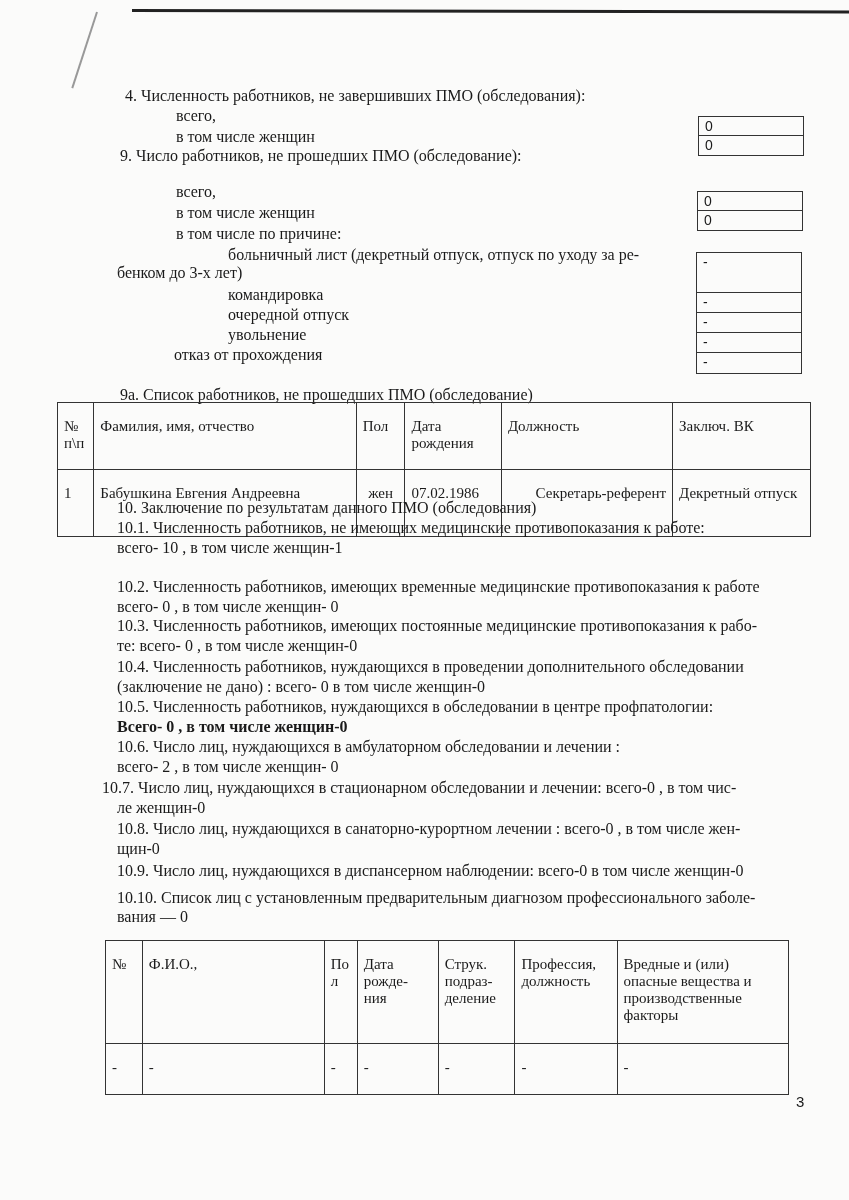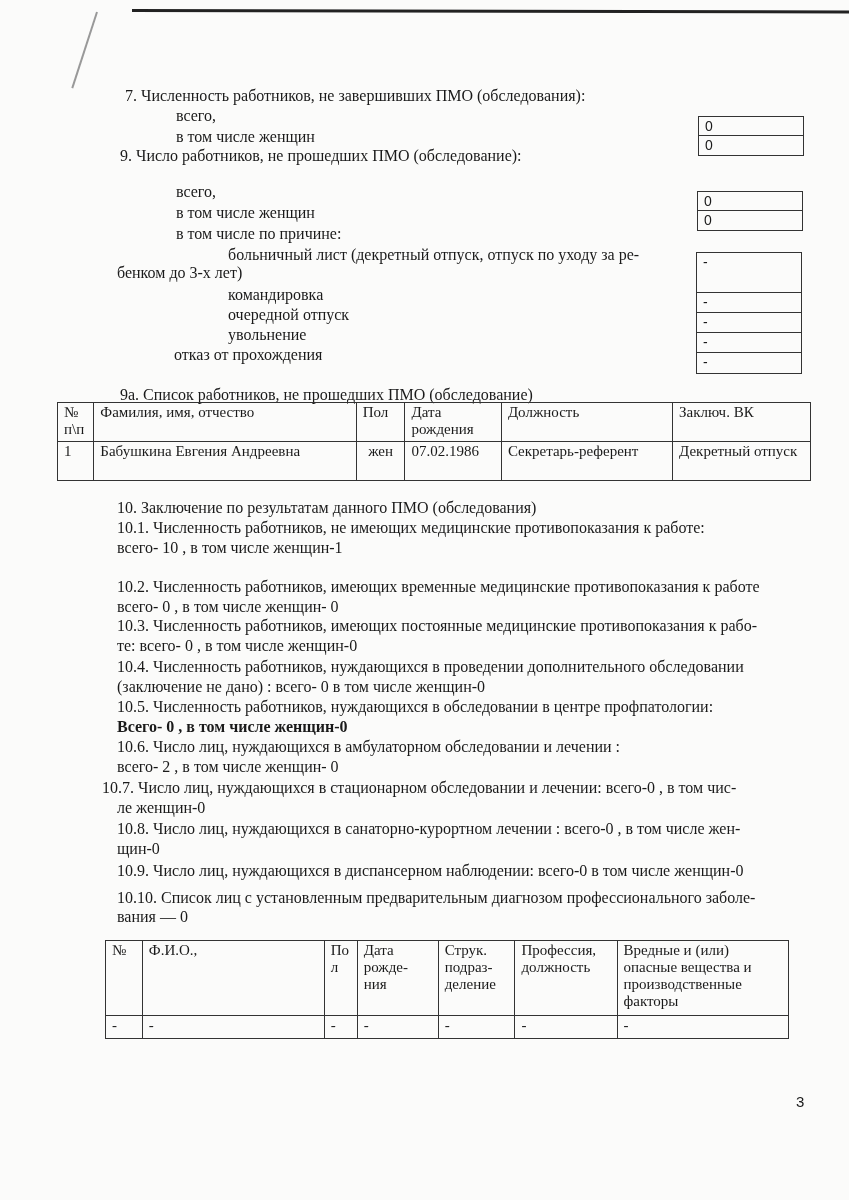--- a/index.html
+++ b/index.html
@@ -7,30 +7,30 @@
       font-family:"Liberation Serif", serif; color:#1a1a1a; font-size:16px; }
     .edge-top { position:absolute; left:132px; top:9px; width:717px; height:3px; background:#222;
       transform:rotate(0.12deg); transform-origin:left; }
     .edge-left { position:absolute; left:96px; top:12px; width:2px; height:80px; background:#999;
       transform:rotate(18deg); transform-origin:top; }
     .t { position:absolute; white-space:nowrap; line-height:18px; }
     .box { position:absolute; border:1px solid #333; box-sizing:border-box; font-family:"Liberation Sans", sans-serif; font-size:14px; }
     .cell { border-bottom:1px solid #333; box-sizing:border-box; padding:2px 6px; height:19px; line-height:15px; }
     .cell:last-child { border-bottom:none; }
     table { position:absolute; border-collapse:collapse; font-family:"Liberation Serif", serif; font-size:15px; }
-    td { border:1px solid #333; vertical-align:top; padding:1px 6px; line-height:17px; }
+    td { border:1px solid #333; vertical-align:top; padding:15px 6px; line-height:17px; }
     .pagenum { position:absolute; left:796px; top:1093px; font-family:"Liberation Sans", sans-serif; font-size:15px; }
   </style>
 </head>
 <body>
 
 <div class="edge-top"></div>
 <div class="edge-left"></div>
 
-<div class="t" style="left:125px;top:87px;">7. Численность работников, не завершивших ПМО (обследования):</div>
+<div class="t" style="left:125px;top:87px;">4. Численность работников, не завершивших ПМО (обследования):</div>
 <div class="t" style="left:176px;top:107px;">всего,</div>
 <div class="t" style="left:176px;top:128px;">в том числе женщин</div>
 <div class="box" style="left:698px;top:116px;width:106px;height:40px;">
   <div class="cell">0</div>
   <div class="cell">0</div>
 </div>
 
 <div class="t" style="left:120px;top:147px;">9. Число работников, не прошедших ПМО (обследование):</div>
 <div class="t" style="left:176px;top:183px;">всего,</div>
 <div class="t" style="left:176px;top:204px;">в том числе женщин</div>
@@ -63,21 +63,21 @@
     <td style="width:34px;">Пол</td>
     <td style="width:80px;">Дата рождения</td>
     <td style="width:152px;">Должность</td>
     <td style="width:120px;">Заключ. ВК</td>
   </tr>
   <tr>
     <td style="height:36px;">1</td>
     <td style="text-align:left;">Бабушкина Евгения Андреевна</td>
     <td style="text-align:center;">жен</td>
     <td>07.02.1986</td>
-    <td style="text-align:left;margin-left:28px;">Секретарь-референт</td>
+    <td style="text-align:right;margin-left:28px;">Секретарь-референт</td>
     <td>Декретный отпуск</td>
   </tr>
 </tbody>
   </table>
 
 <div class="t" style="left:117px;top:499px;">10. Заключение по результатам данного ПМО (обследования)</div>
 <div class="t" style="left:117px;top:519px;">10.1. Численность работников, не имеющих медицинские противопоказания к работе:</div>
 <div class="t" style="left:117px;top:539px;">всего- 10  , в том числе женщин-1</div>
 <div class="t" style="left:117px;top:578px;">10.2. Численность работников, имеющих временные медицинские противопоказания к работе</div>
 <div class="t" style="left:117px;top:598px;">всего-  0 , в том числе женщин- 0</div>

